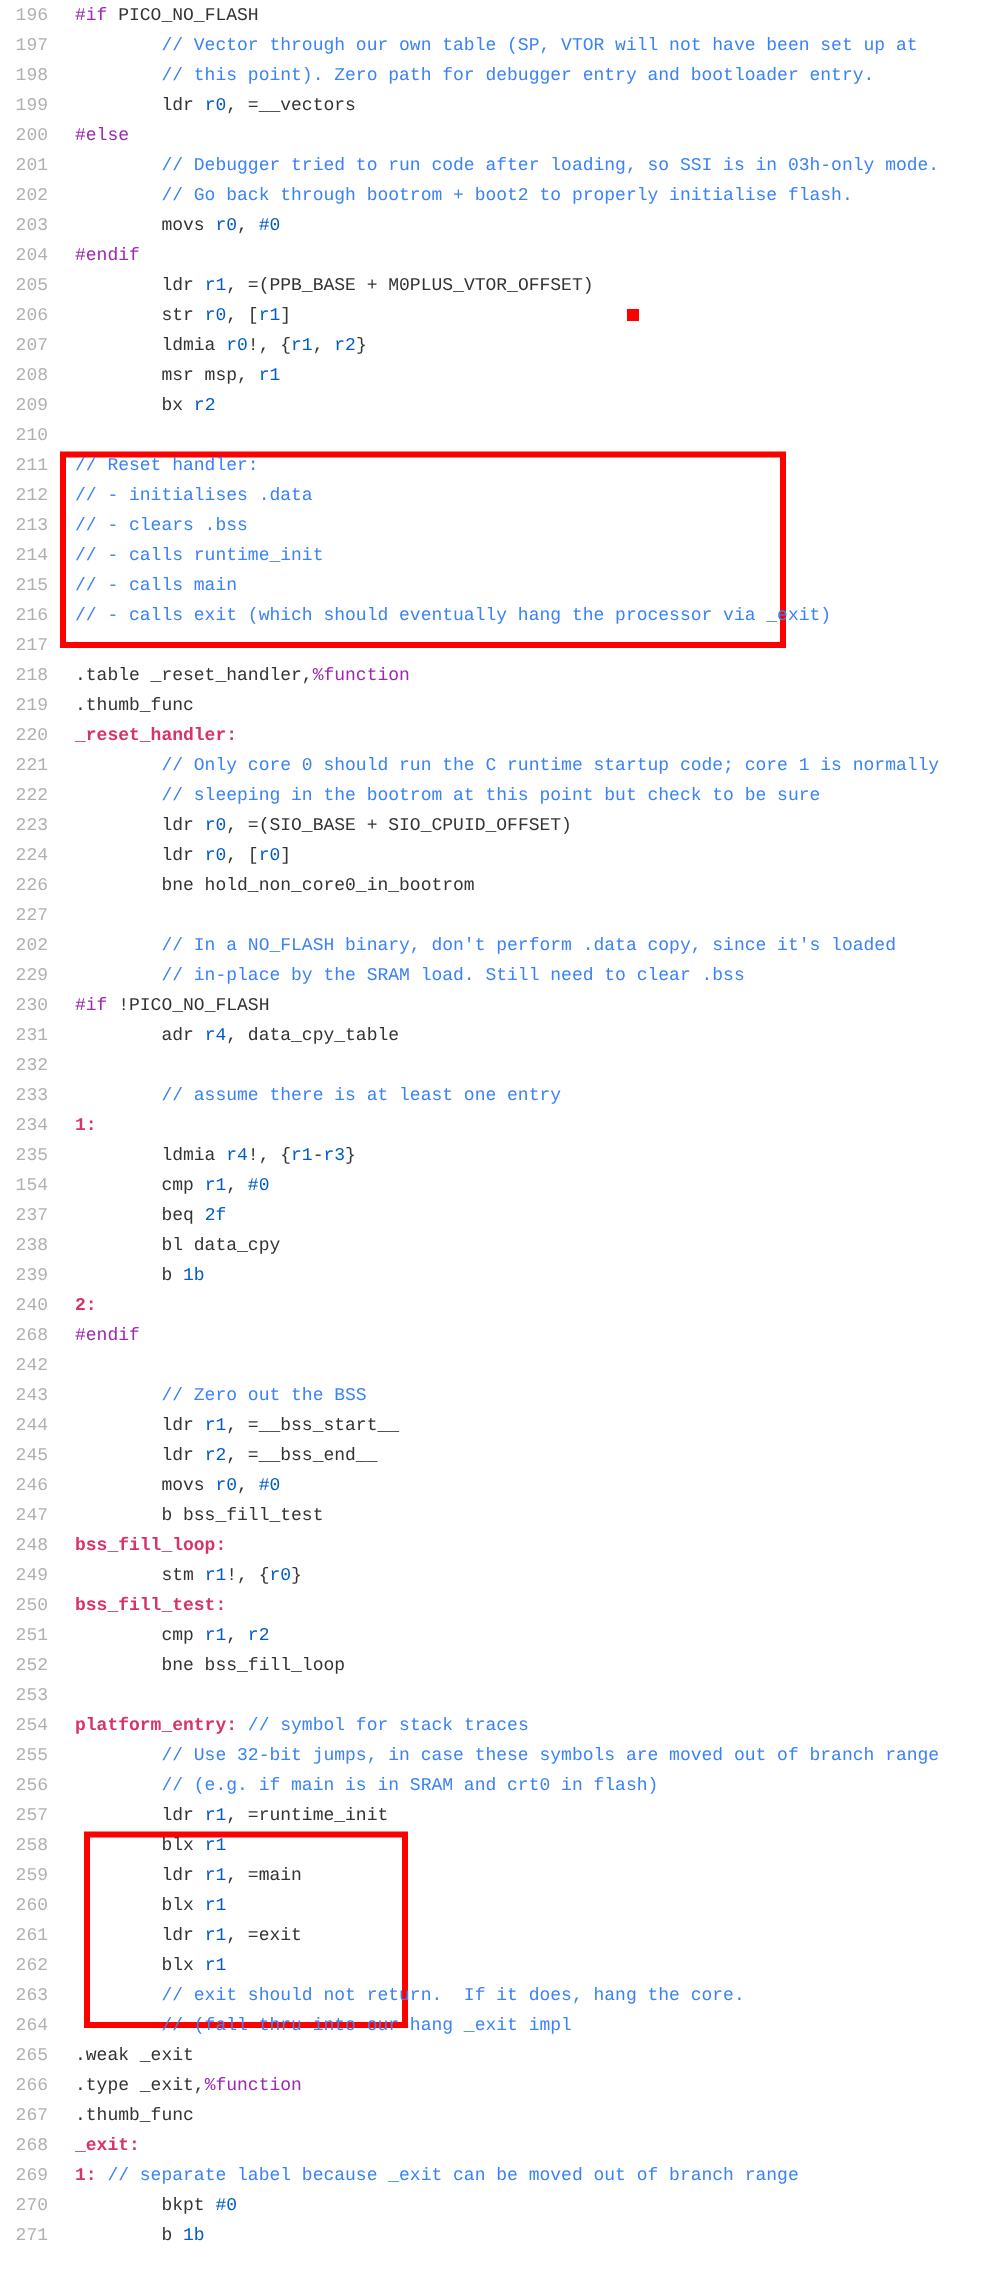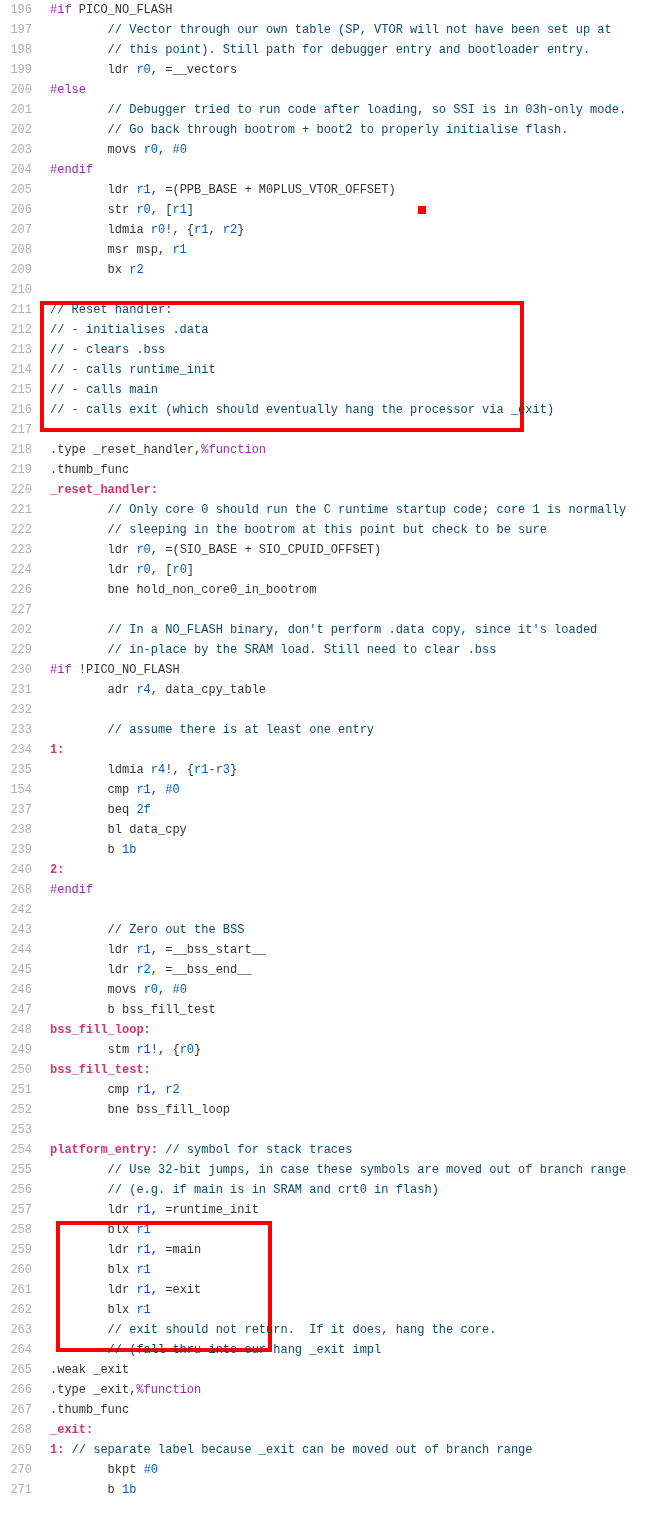--- a/index.html
+++ b/index.html
@@ -32,21 +32,21 @@
     box-sizing: border-box;
   }
   .content {
     padding-left: 10px;
     white-space: pre;
     position: relative;
     z-index: 2;
   }
   
   .tk-pp { color: #9c27b0; }          
-  .tk-cm { color: #0c4a6e; font-style: normal; } 
+  .tk-cm { color: #3b82f6; font-style: normal; } 
   .tk-op { color: #333333; }          
   .tk-reg { color: #005cc5; }         
   .tk-num { color: #005cc5; }         
   .tk-lbl { color: #d6336c; font-weight: bold; }
 
   
   .hl {
     position: absolute;
     border: 4px solid #ff0000;
     box-sizing: border-box;
@@ -69,21 +69,21 @@
     <div class="line">
       <div class="gutter">196</div>
       <div class="content"><span class="tk-pp">#if</span><span class="tk-op"> PICO_NO_FLASH</span></div>
     </div>
     <div class="line">
       <div class="gutter">197</div>
       <div class="content"><span>        </span><span class="tk-cm">// Vector through our own table (SP, VTOR will not have been set up at</span></div>
     </div>
     <div class="line">
       <div class="gutter">198</div>
-      <div class="content"><span>        </span><span class="tk-cm">// this point). Still path for debugger entry and bootloader entry.</span></div>
+      <div class="content"><span>        </span><span class="tk-cm">// this point). Zero path for debugger entry and bootloader entry.</span></div>
     </div>
     <div class="line">
       <div class="gutter">199</div>
       <div class="content"><span>        </span><span class="tk-op">ldr </span><span class="tk-reg">r0</span><span class="tk-op">, =__vectors</span></div>
     </div>
     <div class="line">
       <div class="gutter">200</div>
       <div class="content"><span class="tk-pp">#else</span></div>
     </div>
     <div class="line">
@@ -149,21 +149,21 @@
     <div class="line">
       <div class="gutter">216</div>
       <div class="content"><span class="tk-cm">// - calls exit (which should eventually hang the processor via _exit)</span></div>
     </div>
     <div class="line">
       <div class="gutter">217</div>
       <div class="content"></div>
     </div>
     <div class="line">
       <div class="gutter">218</div>
-      <div class="content"><span class="tk-op">.type _reset_handler,</span><span class="tk-pp">%function</span></div>
+      <div class="content"><span class="tk-op">.table _reset_handler,</span><span class="tk-pp">%function</span></div>
     </div>
     <div class="line">
       <div class="gutter">219</div>
       <div class="content"><span class="tk-op">.thumb_func</span></div>
     </div>
     <div class="line">
       <div class="gutter">220</div>
       <div class="content"><span class="tk-lbl">_reset_handler:</span></div>
     </div>
     <div class="line">

